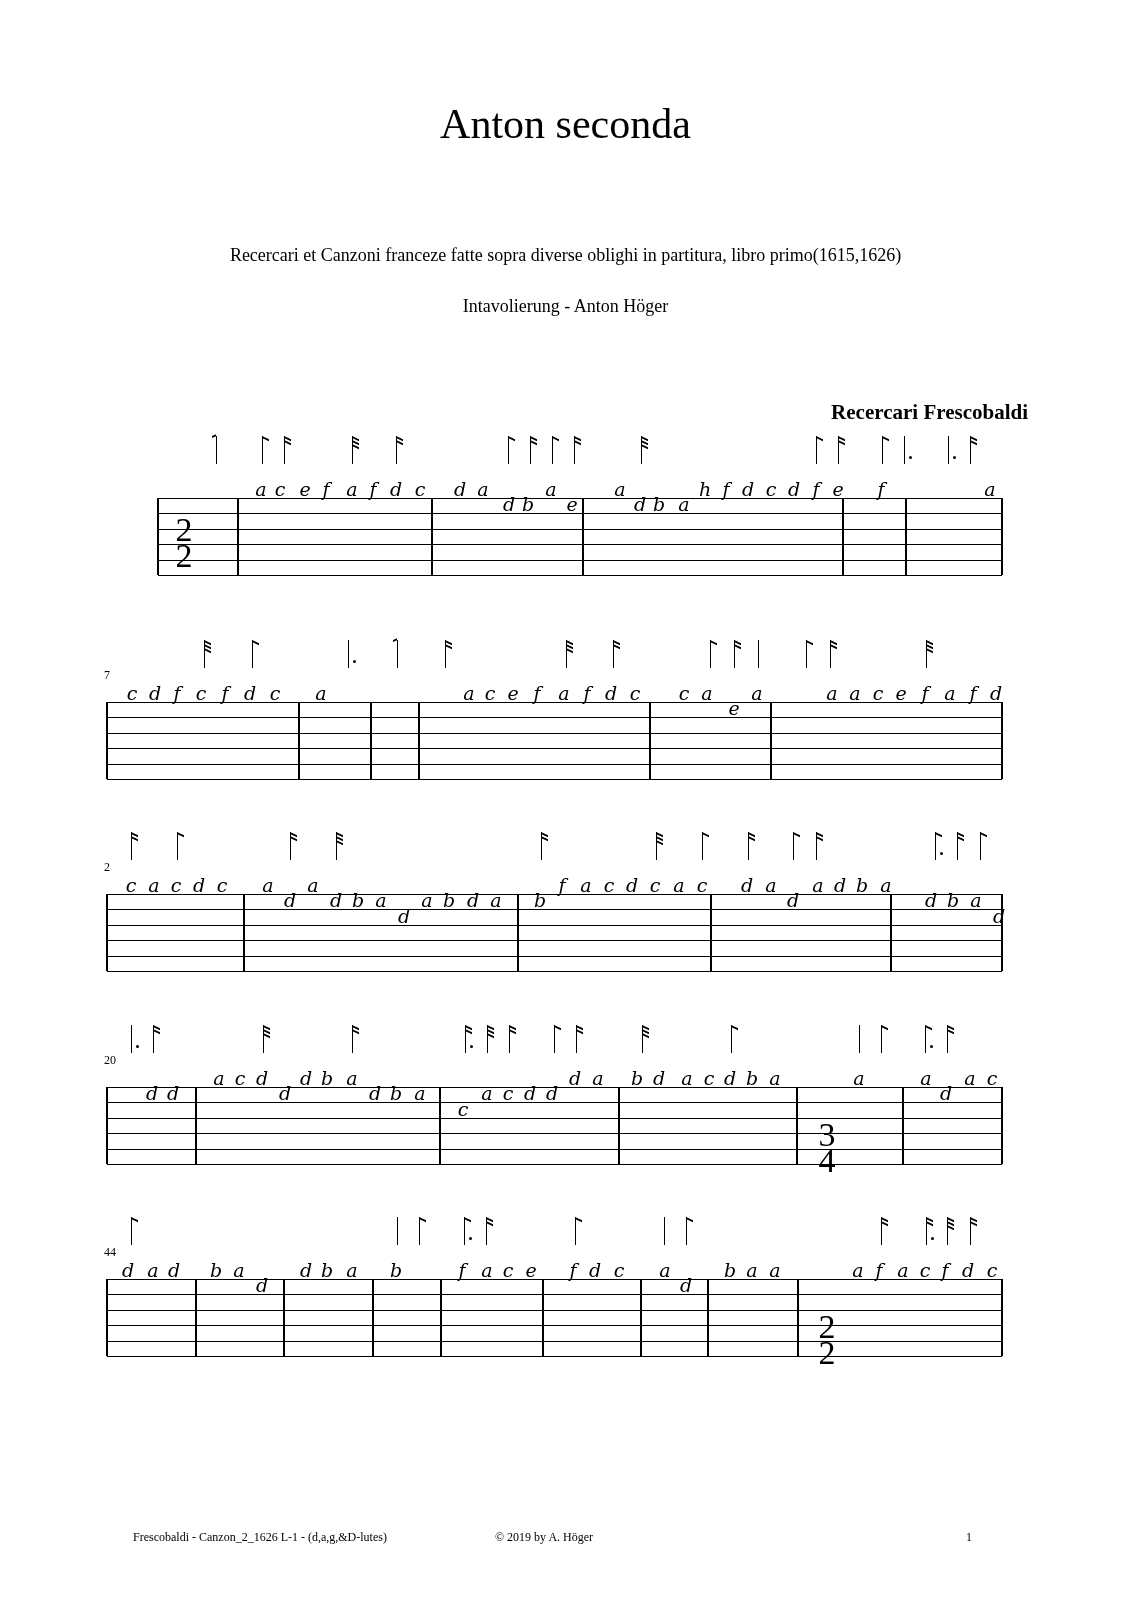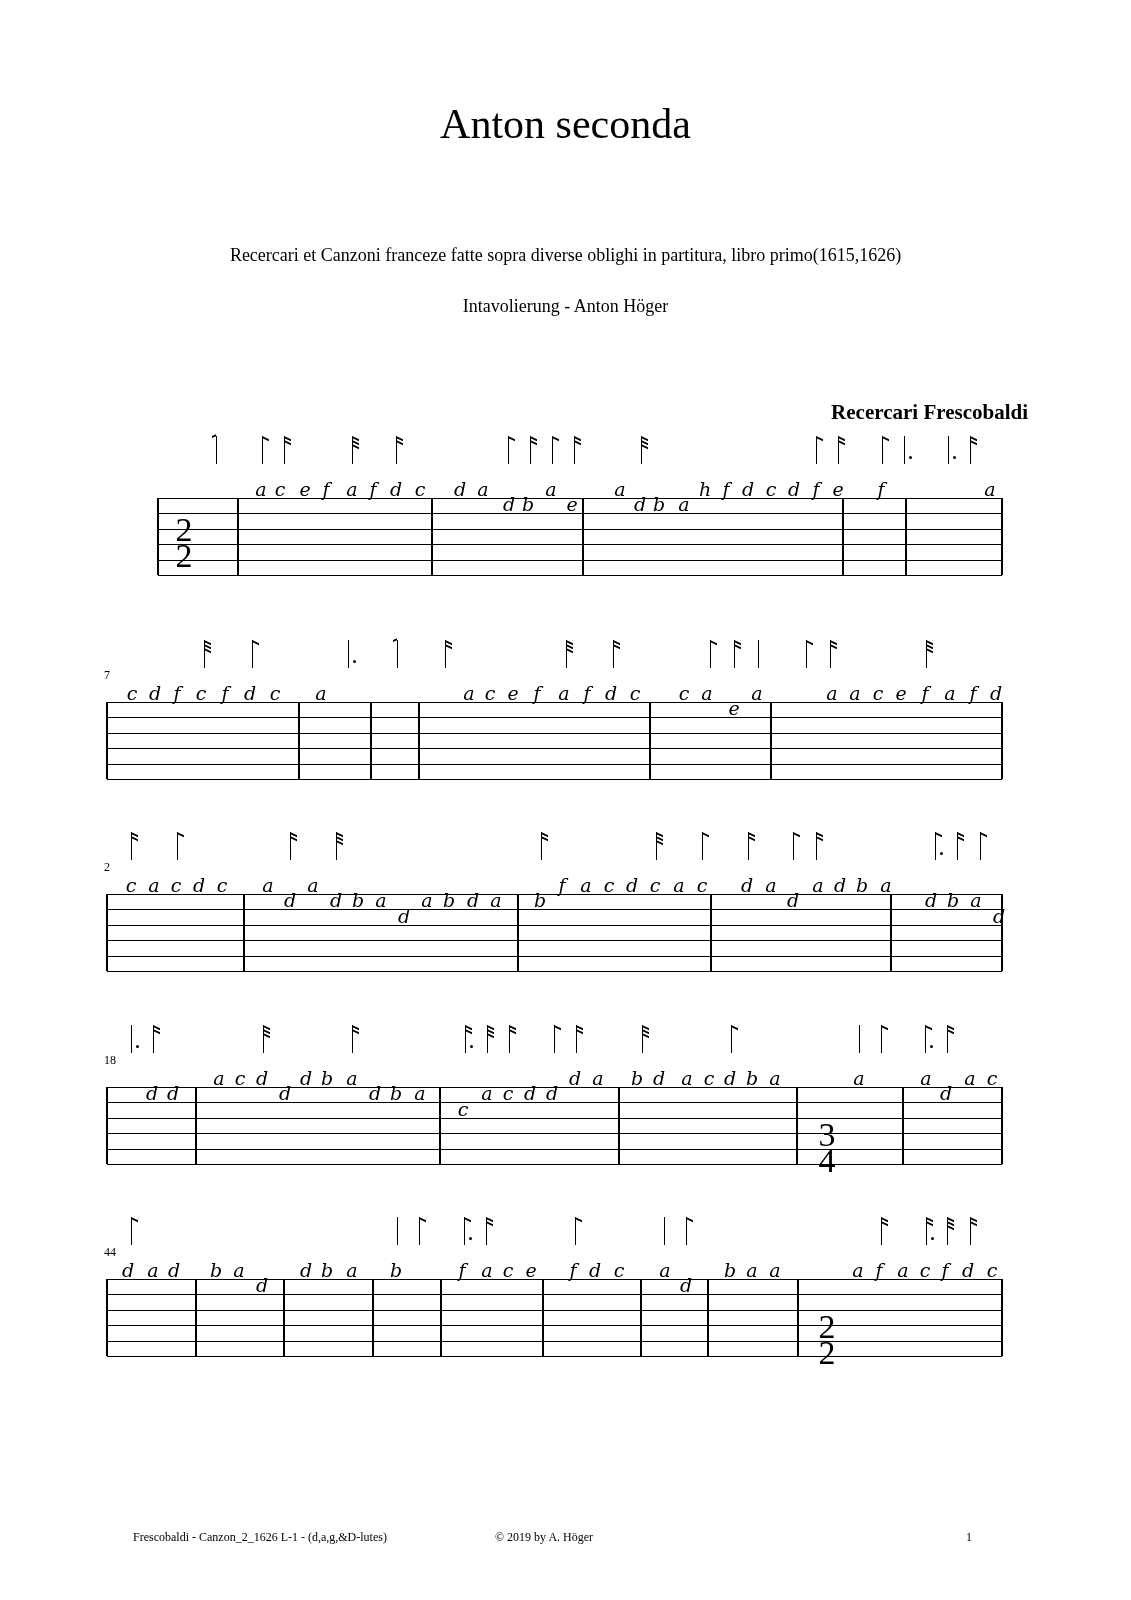--- a/index.html
+++ b/index.html
@@ -330,21 +330,21 @@
       <div class="line" style="left: 107px; top: 1133.2px; width: 895px;"></div>
       <div class="line" style="left: 107px; top: 1148.6px; width: 895px;"></div>
       <div class="line" style="left: 107px; top: 1164px; width: 895px;"></div>
       <div class="bar" style="left: 106px; top: 1087px; height: 77px;"></div>
       <div class="bar" style="left: 195px; top: 1087px; height: 77px;"></div>
       <div class="bar" style="left: 439px; top: 1087px; height: 77px;"></div>
       <div class="bar" style="left: 618px; top: 1087px; height: 77px;"></div>
       <div class="bar" style="left: 796px; top: 1087px; height: 77px;"></div>
       <div class="bar" style="left: 902px; top: 1087px; height: 77px;"></div>
       <div class="bar" style="left: 1001px; top: 1087px; height: 77px;"></div>
-      <div class="mnum" style="left: 104px; top: 1053px;">18</div>
+      <div class="mnum" style="left: 104px; top: 1053px;">20</div>
       <div class="timesig" style="left: 827px; top: 1121.8px;">
         <div>3</div>
         <div>4</div>
       </div>
       <div class="flag" style="left: 131px; top: 1025px; height: 28px;">
         <div class="dot" style="left: 5px; top: 20px;"></div>
       </div>
       <div class="flag" style="left: 153px; top: 1025px; height: 28px;">
         <div class="f" style="top: 0px;"></div>
         <div class="f" style="top: 4px;"></div>

